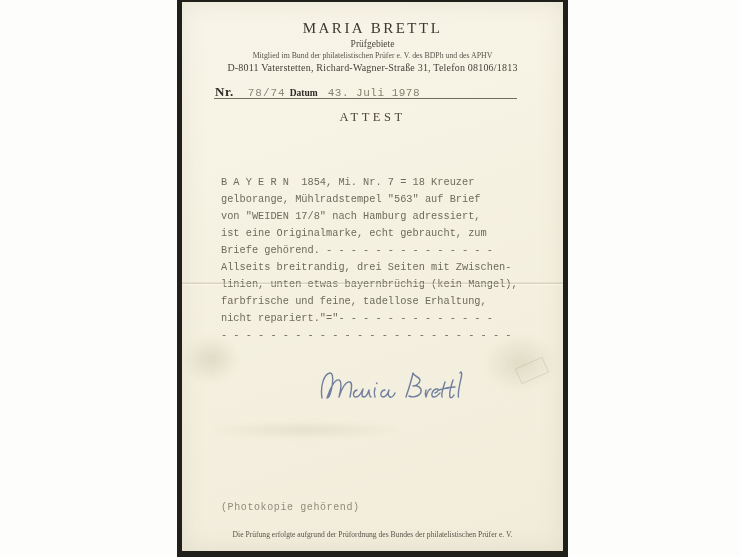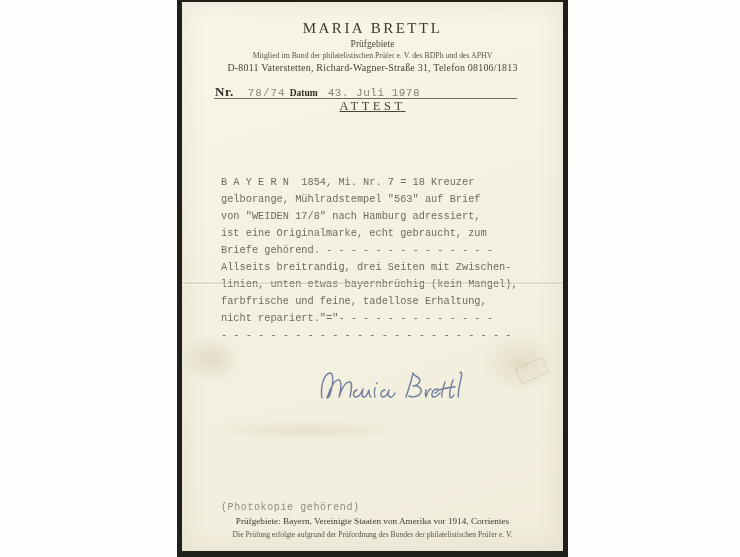--- a/index.html
+++ b/index.html
@@ -29,21 +29,21 @@
   .nr-row span { position: static; }
   .nr-label { font-size: 13px; font-weight: 600; letter-spacing: 0.5px; color: #2e2b25; }
   .nr-value { font-family: "Liberation Mono", monospace; font-size: 11px;
               letter-spacing: 1px; color: #8b897b; margin-left: 10px; }
   .datum-wrap { position: absolute; right: 0; top: 2px; }
   .datum-label { font-size: 9.5px; font-weight: 600; color: #2e2b25; }
   .datum-value { font-family: "Liberation Mono", monospace; font-size: 11px;
                  letter-spacing: 0.5px; color: #84826f; margin-left: 6px; }
   .rule { top: 96px; left: 32px; width: 303px; border-top: 1.5px solid #6f6b5f; }
 
-  .attest { top: 97px; font-size: 12.5px; letter-spacing: 3.5px; color: #4a4539; text-decoration: underline; }
+  .attest { top: 108px; font-size: 12.5px; letter-spacing: 3.5px; color: #4a4539; }
 
   .body-block { top: 172px; left: 39px; width: 315px;
     font-family: "Liberation Mono", monospace; font-size: 10.3px;
     line-height: 17px; color: #6d6b5c; }
   .body-block div { position: static; white-space: pre; }
 
   .crease { top: 280px; left: 0; width: 100%; height: 3px;
     background: linear-gradient(to bottom, rgba(150,140,110,0) 0%,
       rgba(150,140,110,0.35) 45%, rgba(255,255,250,0.55) 80%, rgba(150,140,110,0) 100%); }
 
@@ -114,17 +114,16 @@
       <path d="M71 28 C67 28 65 34 69 35 C72 35 74 31 75 28 C74 31 74 34 76 35 C78 36 80 33 81 31"></path>
       <path d="M92 35 C95 26 98 16 99 11 C100 15 105 14 106 18 C106 22 101 24 99 24 C104 23 108 26 107 30 C106 34 99 36 95 34"></path>
       <path d="M112 28 C111 31 111 33 112 35 C113 31 115 27 117 27"></path>
       <path d="M121 31 C124 30 126 26 122 27 C118 28 116 35 120 35 C123 35 125 32 126 31"></path>
       <path d="M131 20 C129 26 127 33 128 35 M125 28 C128 27 132 26 134 26"></path>
       <path d="M139 18 C137 24 135 32 136 35 C137 36.5 139 35 140 33 M133 26 C136 25 139 25 141 25"></path>
       <path d="M146 11 C147 9 148 10 147.5 14 C146 22 143.5 30 144.5 35"></path>
     </svg>
 
     <div class="photocopy">(Photokopie gehörend)</div>
-    <div class="centered gebiete">Prüfgebiete: Bayern, Vereinigte Staaten von Amerika vor 1914, Corrientes</div>
     <div class="centered legal">Die Prüfung erfolgte aufgrund der Prüfordnung des Bundes der philatelistischen Prüfer e. V.</div>
 
   </div>
 </div>
 
 </body></html>

